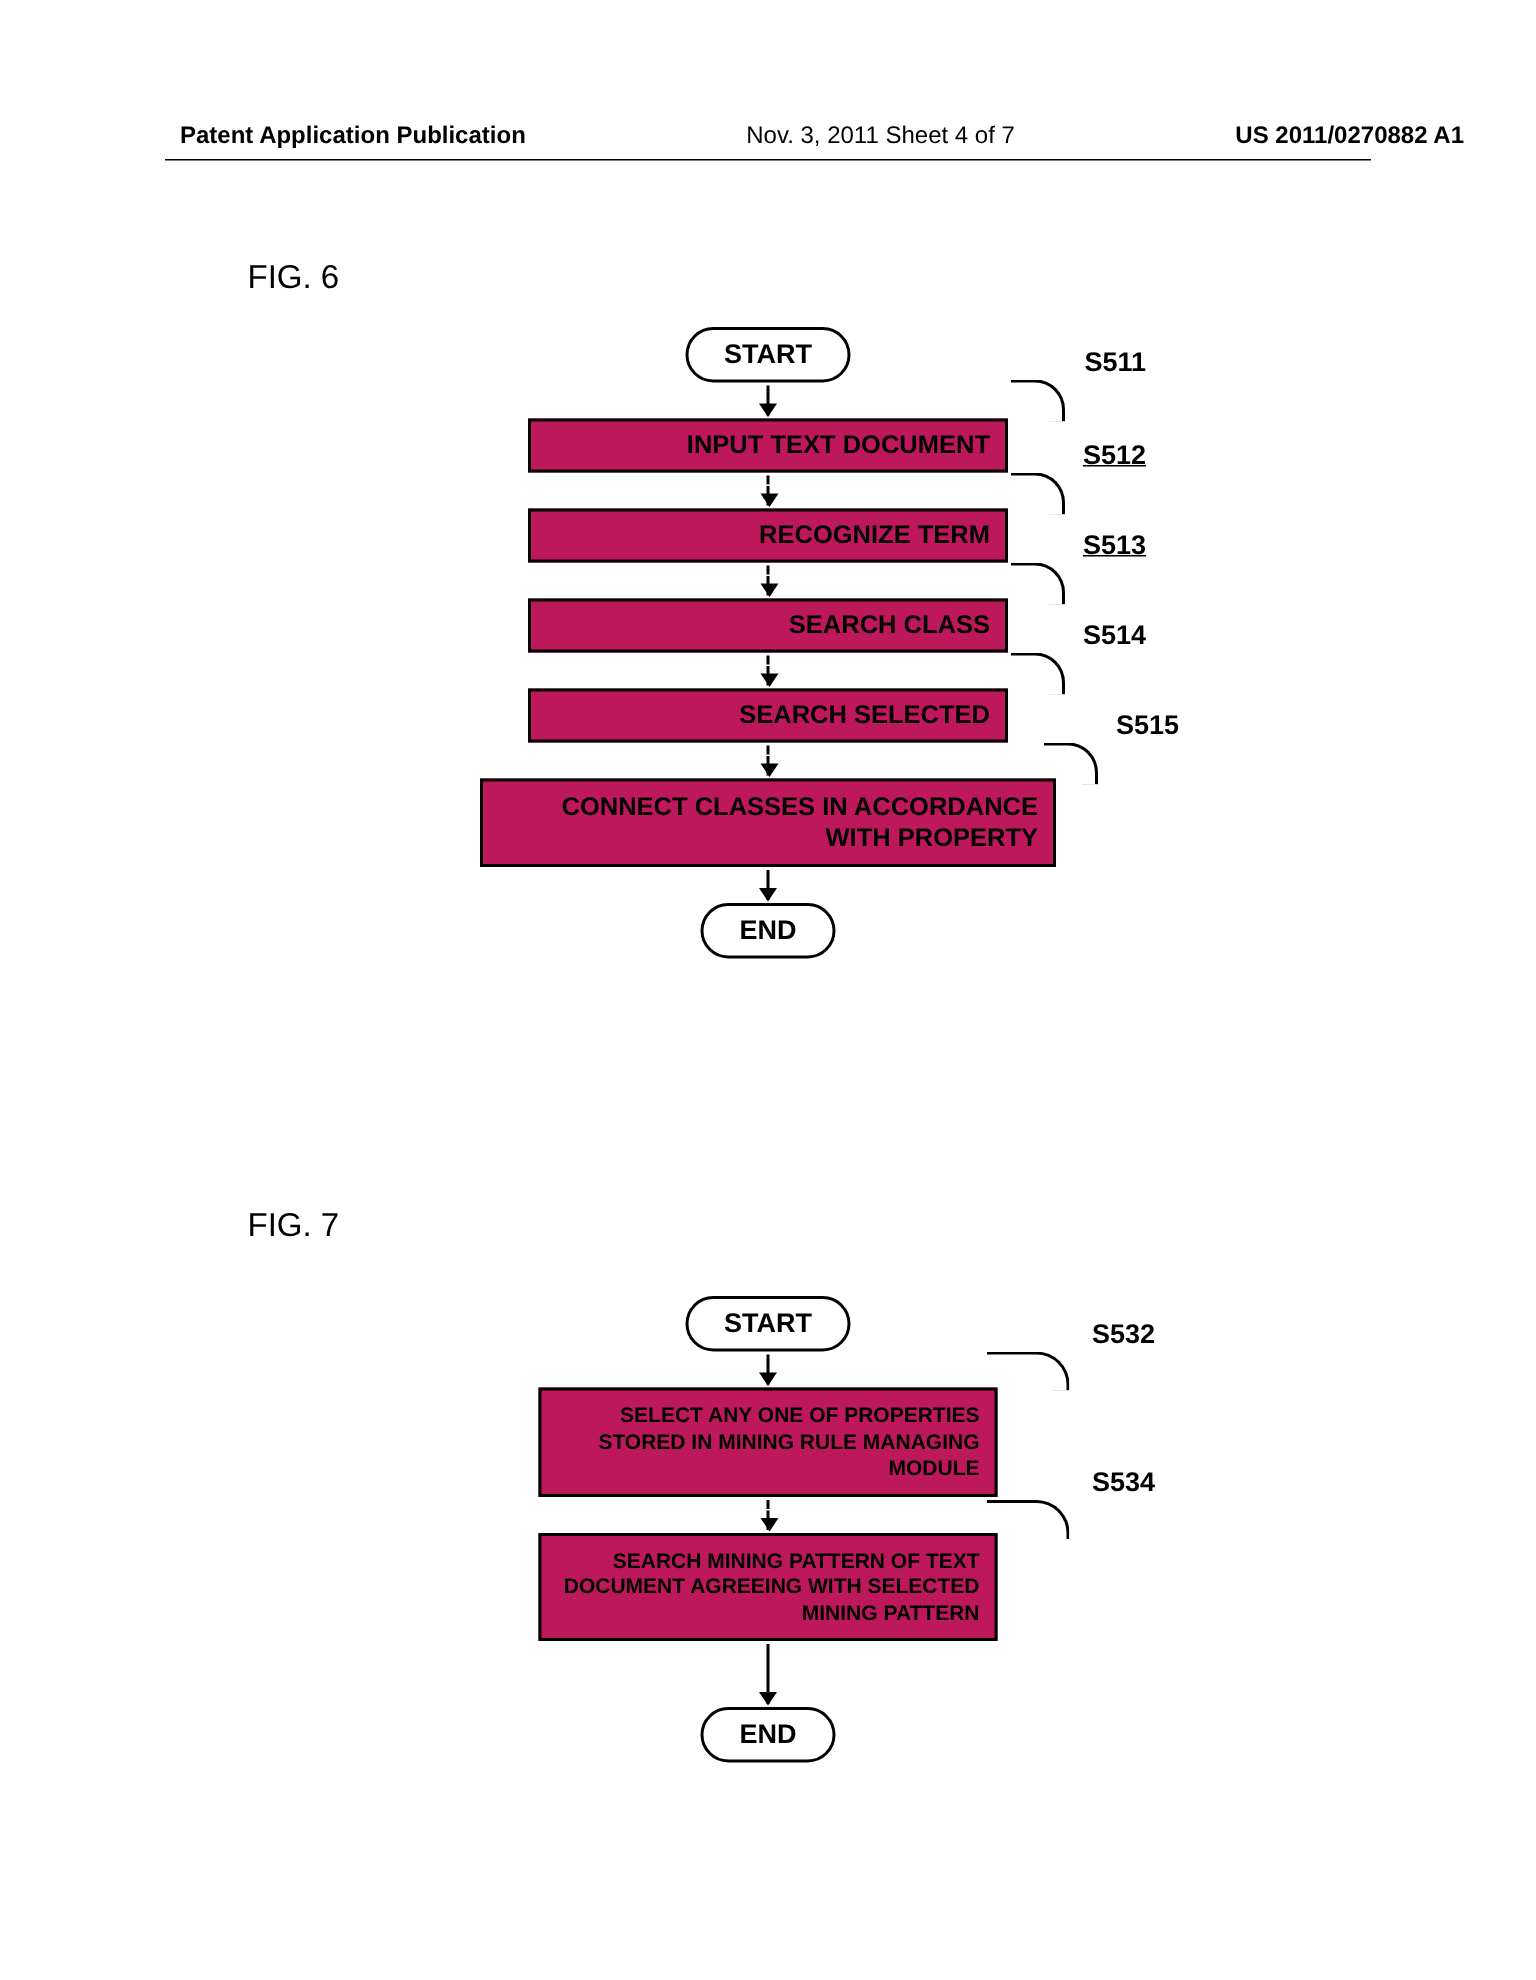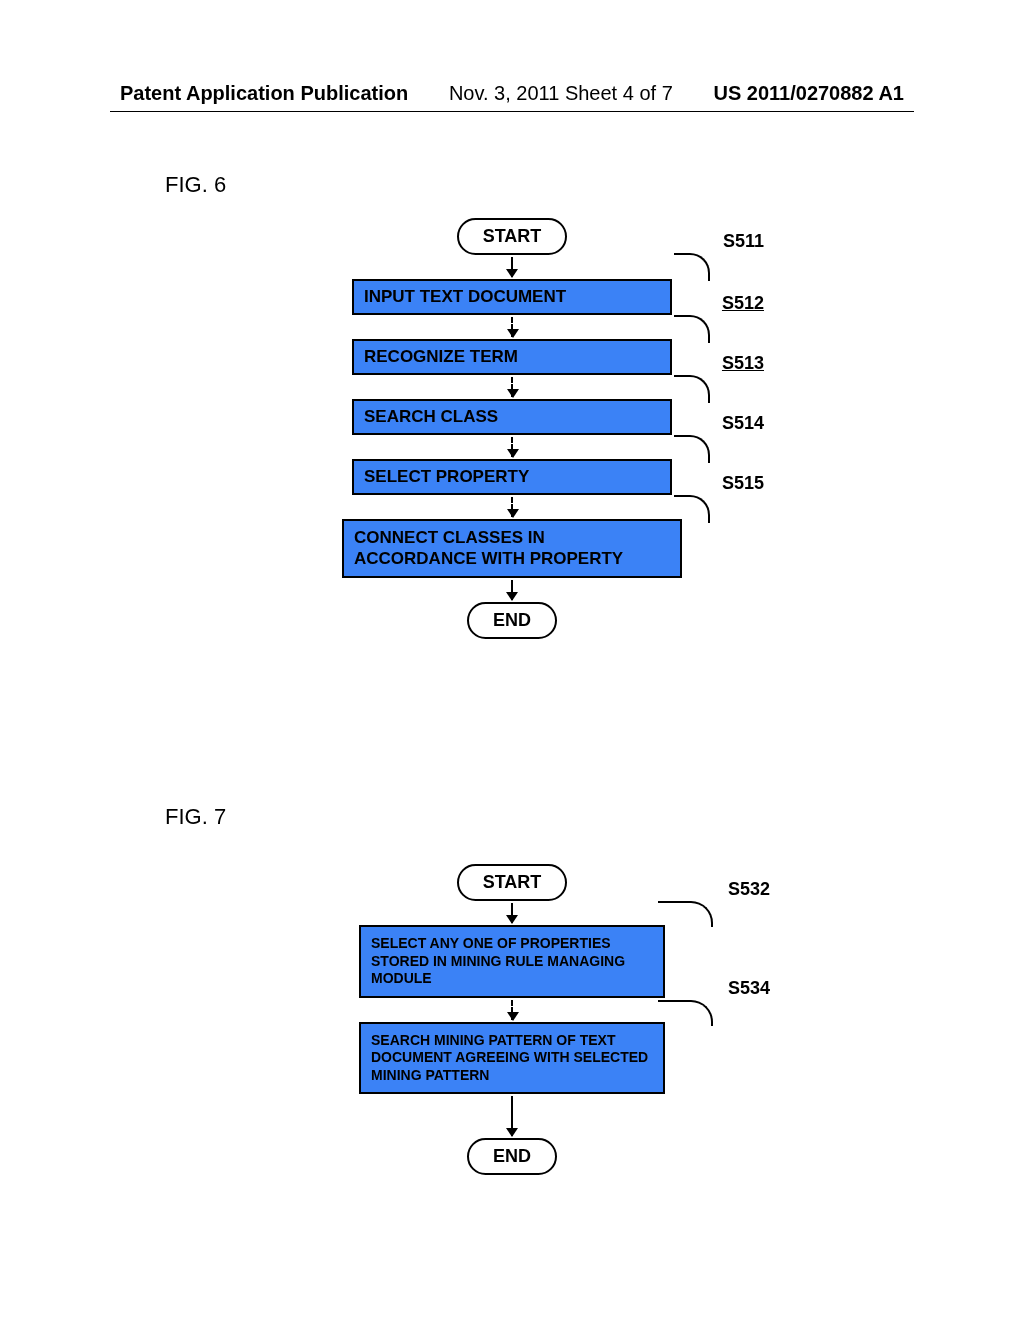--- a/index.html
+++ b/index.html
@@ -7,22 +7,22 @@
       width: 1024px;
       height: 1320px;
       background: #fff;
       font-family: Arial, Helvetica, sans-serif;
       color: #000;
       position: relative;
     }
     .header {
       display: flex;
       justify-content: space-between;
-      padding: 82px 120px 0 120px;
-      font-size: 20px;
+      padding: 82px 48px 0 120px;
+      font-size: 16px;
       font-weight: 400;
     }
     .header-left { font-weight: bold; }
     .header-center { font-weight: 400; }
     .header-right { font-weight: 700; }
     .header-hr {
       margin: 6px 110px 0 110px;
       border: none;
       border-top: 1.5px solid #000;
     }
@@ -52,26 +52,26 @@
       font-weight: bold;
       font-size: 18px;
       text-align: center;
       position: relative;
     }
     .process {
       border: 2.5px solid #000;
       padding: 6px 10px;
       font-weight: bold;
       font-size: 17px;
-      text-align: left;
+      text-align: right;
       position: relative;
-      background: #3b82f6;
+      background: #be185d;
     }
     .process-wide-a { width: 320px; }
-    .process-wide-b { width: 340px; }
+    .process-wide-b { width: 384px; }
     .process-narrow { width: 306px; font-size: 14px; font-weight: bold; padding: 8px 10px; }
 
     .arrow {
       width: 2px;
       background: #000;
       position: relative;
       margin: 2px 0;
     }
     .arrow.dashed {
       background: none;
@@ -144,21 +144,21 @@
   <div class="arrow dashed arrow-s"></div>
 
   <div class="rel-wrap">
     <div class="process process-wide-a">SEARCH CLASS</div>
     <div class="connector" style="top:-24px; right:-38px;"></div>
     <div class="step-label" style="top:-46px; right:-92px;text-decoration:underline;">S513</div>
   </div>
   <div class="arrow dashed arrow-s"></div>
 
   <div class="rel-wrap">
-    <div class="process process-wide-a">SELECT PROPERTY</div>
+    <div class="process process-wide-a">SEARCH SELECTED</div>
     <div class="connector" style="top:-24px; right:-38px;"></div>
     <div class="step-label" style="top:-46px; right:-92px;">S514</div>
   </div>
   <div class="arrow dashed arrow-s"></div>
 
   <div class="rel-wrap">
     <div class="process process-wide-b" style="line-height:1.25;">CONNECT CLASSES IN ACCORDANCE WITH PROPERTY</div>
     <div class="connector" style="top:-24px; right:-28px;"></div>
     <div class="step-label" style="top:-46px; right:-82px;">S515</div>
   </div>

